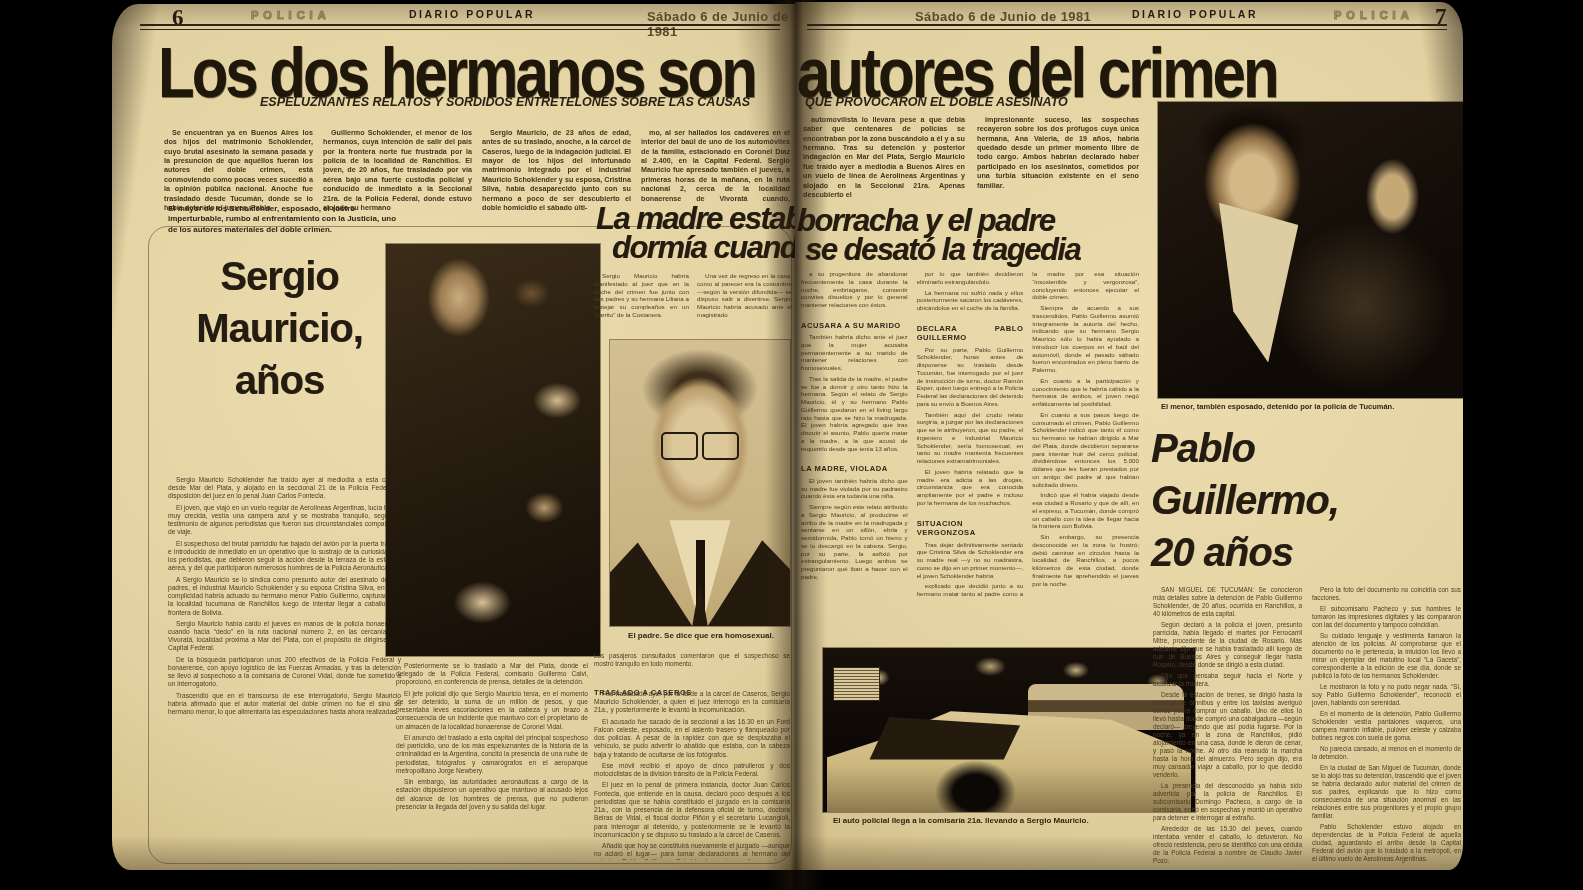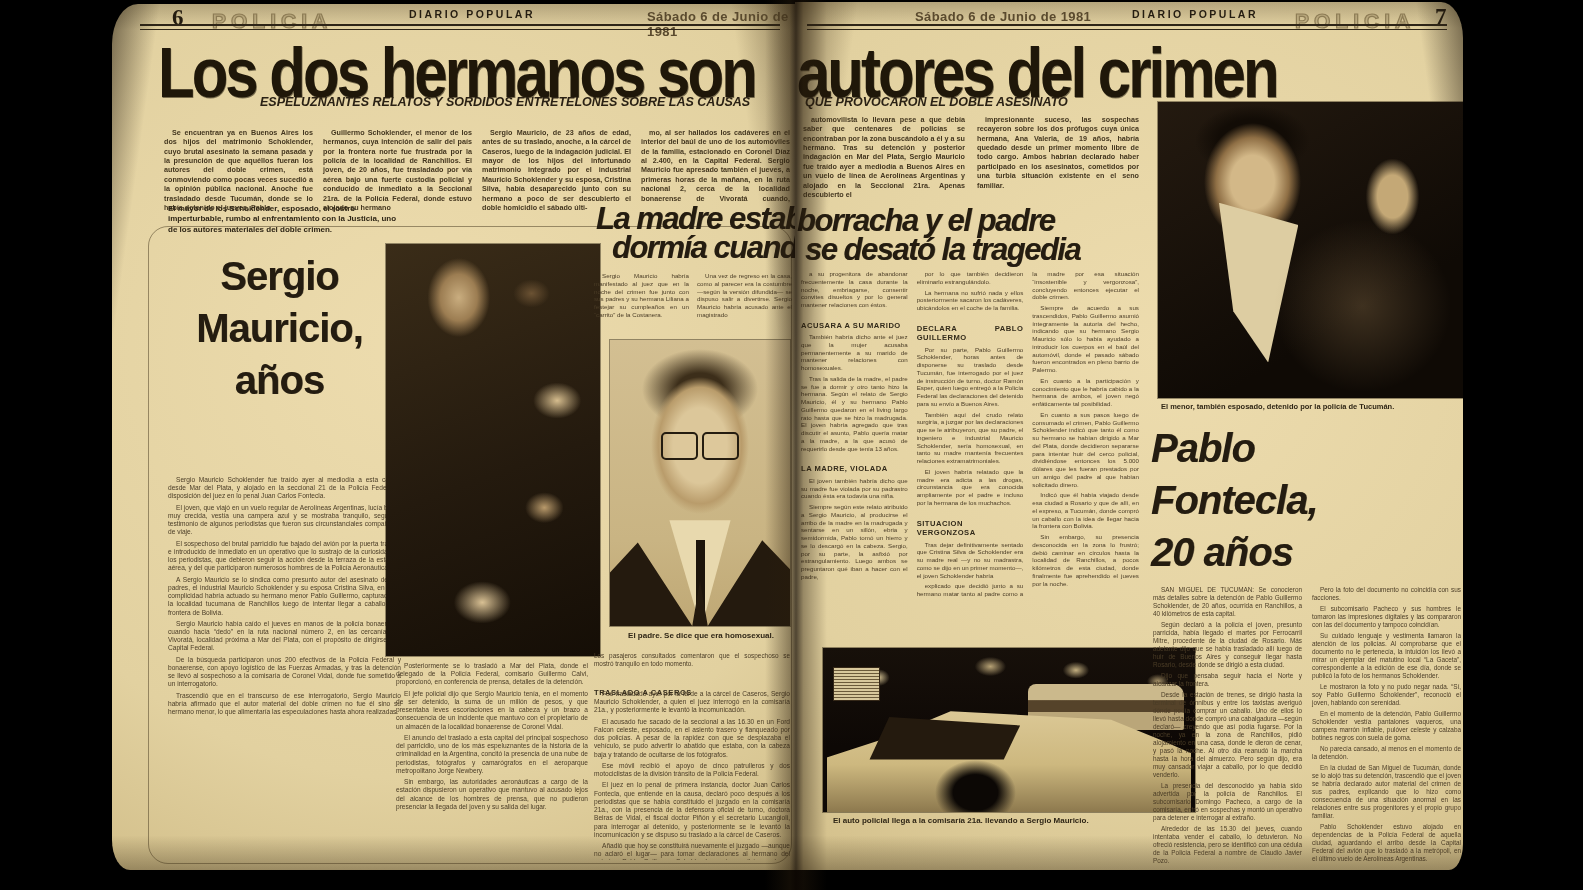--- a/index.html
+++ b/index.html
@@ -19,22 +19,22 @@
       linear-gradient(262deg, rgba(25,16,6,.55) 0%, rgba(25,16,6,0) 6%),
       linear-gradient(98deg, rgba(50,35,15,.5) 0%, rgba(50,35,15,0) 8%),
       linear-gradient(180deg, rgba(40,28,10,.25) 0%, rgba(40,28,10,0) 3%, rgba(40,28,10,0) 96%, rgba(40,28,10,.35) 100%),
       radial-gradient(120% 90% at 55% 40%, #eddcae 0%, #e2d1a0 55%, #cfbb85 85%, #bda76e 100%);}
   .fold{position:absolute;left:765px;top:0;width:62px;height:890px;pointer-events:none;
     background:linear-gradient(90deg, rgba(30,20,8,0) 0%, rgba(40,28,12,.45) 40%,
       rgba(18,10,4,.7) 50%, rgba(40,28,12,.4) 62%, rgba(30,20,8,0) 100%);}
   .abs{position:absolute;}
   .rule{position:absolute;background:#2e2517;}
   .pagenum{font-family:"Liberation Serif",serif;font-weight:bold;font-size:23px;color:#241c10;}
-  .section-label{font-weight:bold;font-size:21px;letter-spacing:5px;
-    color:rgba(141,124,85,.35);-webkit-text-stroke:1.2px #8d7c55;}
+  .section-label{font-weight:bold;font-size:11px;letter-spacing:5px;
+    color:rgba(141,124,85,.35);margin-left:39px;-webkit-text-stroke:1.2px #8d7c55;}
   .masthead{font-weight:bold;font-size:10.5px;letter-spacing:2.5px;color:#241c10;text-align:center;}
   .dateline{font-size:13px;font-weight:bold;color:#5a4a2e;letter-spacing:.4px;}
   .headline-xl{font-weight:bold;font-size:60px;letter-spacing:-3px;white-space:nowrap;
     color:#1f1709;transform:scaleY(1.18);transform-origin:left top;
     text-shadow:.6px .6px 0 rgba(31,23,9,.55);}
   .kicker{font-weight:bold;font-style:italic;font-size:12.5px;color:#2a2114;white-space:nowrap;}
   .headline-md{font-weight:bold;font-size:31px;letter-spacing:-1.5px;color:#241c10;
     line-height:.95;white-space:nowrap;text-shadow:.4px .4px 0 rgba(31,23,9,.5);}
   .headline-lg{font-weight:bold;font-size:40px;letter-spacing:-1px;color:#241c10;
     line-height:1.3;text-shadow:.4px .4px 0 rgba(31,23,9,.5);}
@@ -245,21 +245,21 @@
       <div class="p-hair"></div>
       <div class="p-face"></div>
       <div class="p-shirt"></div>
       <div class="p-face2"></div>
       <div class="p-sheen"></div>
     </div>
     <div class="abs caption" style="left:366px;top:400px;width:300px;font-size:7.5px;">El menor, también esposado, detenido por la policía de Tucumán.</div>
 
     <div class="abs headline-lg" style="left:356px;top:420px;width:300px;text-align:left;font-style:italic;">
       <div>Pablo</div>
-      <div>Fontecla,</div>
+      <div>Guillermo,</div>
       <div>20 años</div>
     </div>
 
     <div class="abs body-text cols2" style="left:358px;top:584px;width:308px;height:280px;column-gap:10px;font-size:6.4px;">
       <p>SAN MIGUEL DE TUCUMAN: Se conocieron más detalles sobre la detención de Pablo Guillermo Schoklender, de 20 años, ocurrida en Ranchillos, a 40 kilómetros de esta capital.</p>
       <p>Según declaró a la policía el joven, presunto parricida, había llegado el martes por Ferrocarril Mitre, procedente de la ciudad de Rosario. Más adelante dijo que se había trasladado allí luego de huir de Buenos Aires y conseguir llegar hasta Rosario, desde donde se dirigió a esta ciudad.</p>
       <p>Dijo que pensaba seguir hacia el Norte y alcanzar la frontera.</p>
       <p>Desde la estación de trenes, se dirigió hasta la terminal de ómnibus y entre los taxistas averiguó dónde podía comprar un caballo. Uno de ellos lo llevó hasta donde compró una cabalgadura —según declaró— creyendo que así podía fugarse. Por la noche, ya en la zona de Ranchillos, pidió alojamiento en una casa, donde le dieron de cenar, y pasó la noche. Al otro día reanudó la marcha hasta la hora del almuerzo. Pero según dijo, era muy cansador viajar a caballo, por lo que decidió venderlo.</p>
       <p>La presencia del desconocido ya había sido advertida por la policía de Ranchillos. El subcomisario Domingo Pacheco, a cargo de la comisaría, entró en sospechas y montó un operativo para detener e interrogar al extraño.</p>
       <p>Alrededor de las 15.30 del jueves, cuando intentaba vender el caballo, lo detuvieron. No ofreció resistencia, pero se identificó con una cédula de la Policía Federal a nombre de Claudio Javier Pozo.</p>

